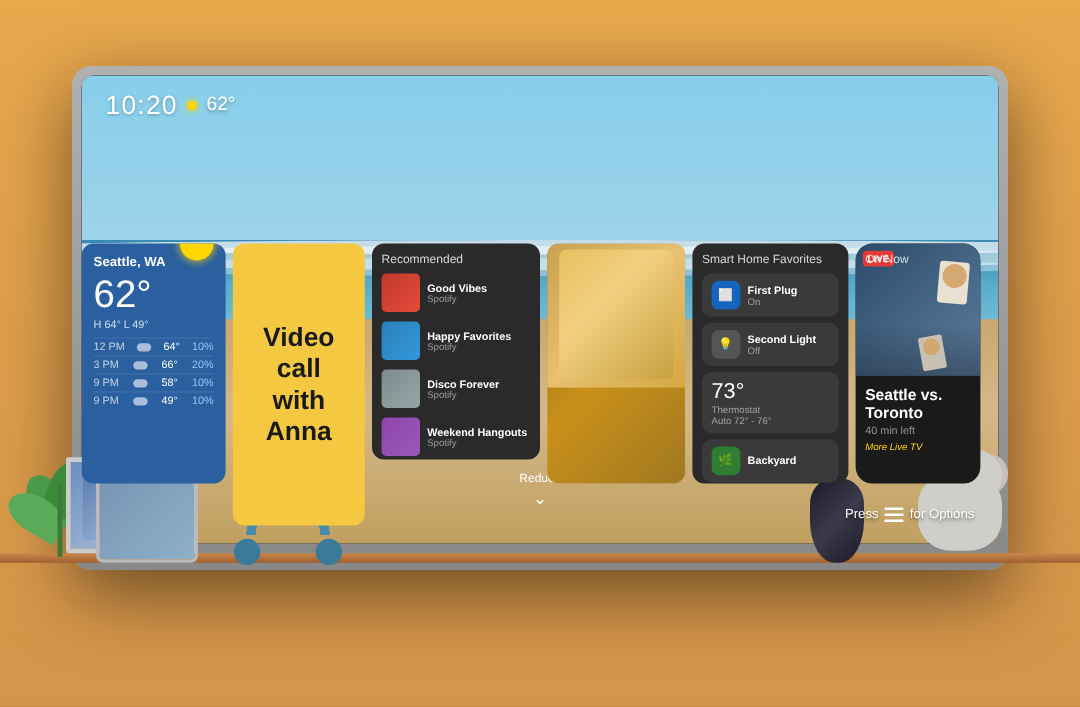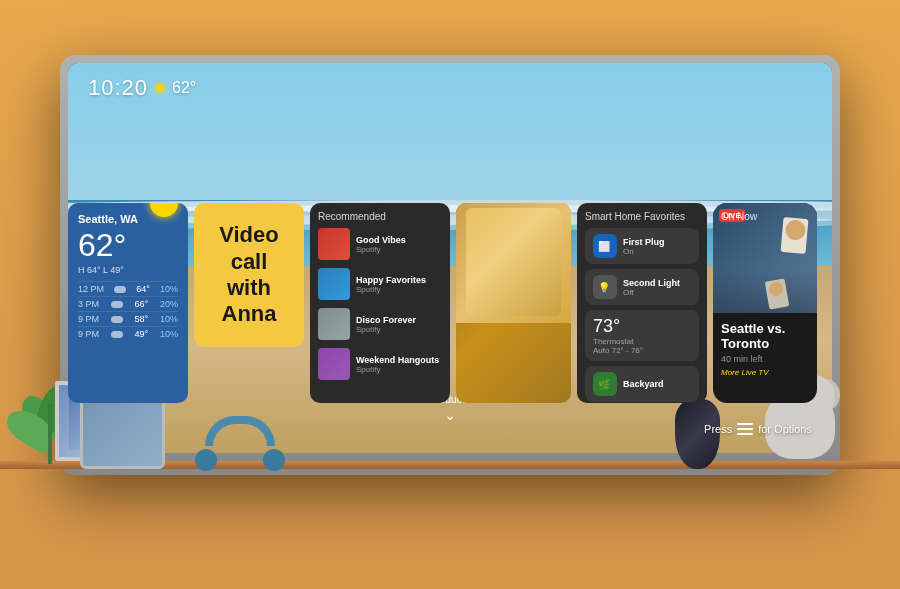--- a/index.html
+++ b/index.html
@@ -386,41 +386,41 @@
       background: rgba(255,255,255,0.6);
       border-radius: 4px;
       position: relative;
       display: inline-block;
     }
 
     
     .widget-video {
       width: 110px;
       min-width: 110px;
-      height: 144px;
+      height: 235px;
       background: #F5C842;
       border-radius: 10px;
       padding: 14px 12px;
       display: flex;
       align-items: center;
       justify-content: center;
     }
     .video-call-text {
       font-size: 22px;
       font-weight: 700;
       color: #1a1a1a;
       text-align: center;
       line-height: 1.2;
     }
 
     
     .widget-recommended {
       width: 140px;
       min-width: 140px;
-      height: 200px;
+      height: 180px;
       background: #2a2a2a;
       border-radius: 10px;
       padding: 8px;
       overflow: hidden;
     }
     .widget-title {
       color: rgba(255,255,255,0.8);
       font-size: 10px;
       margin-bottom: 6px;
       font-weight: 500;

